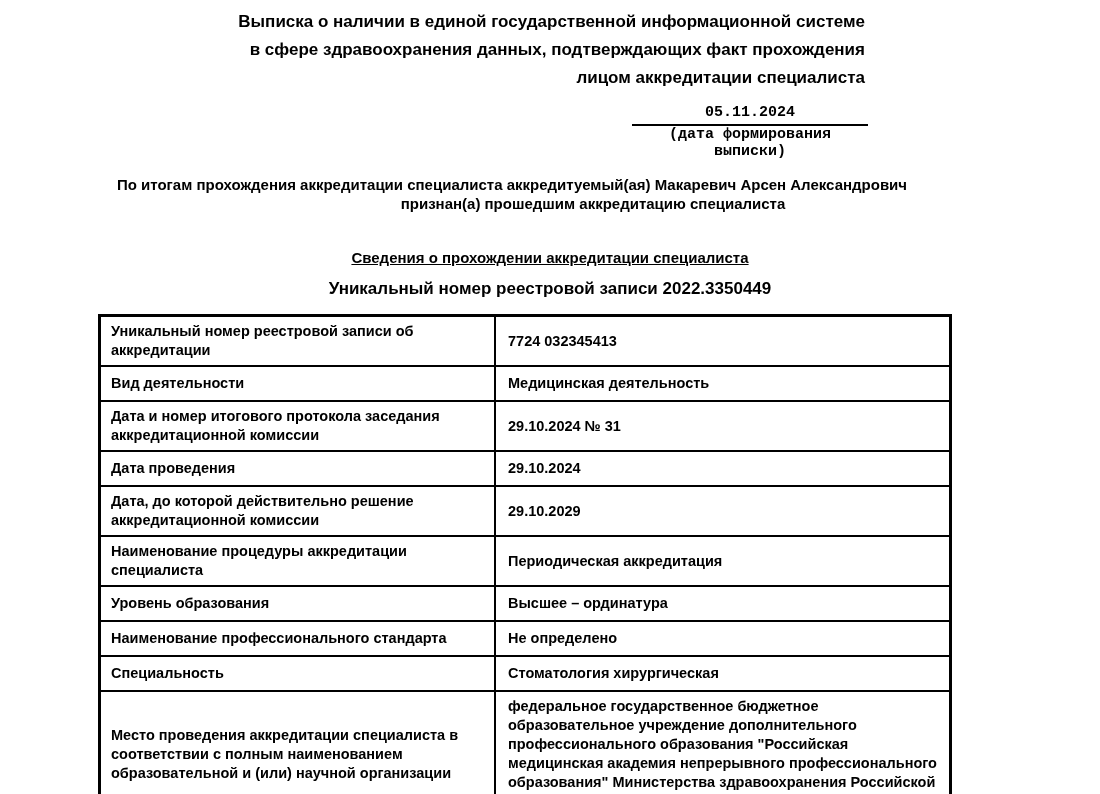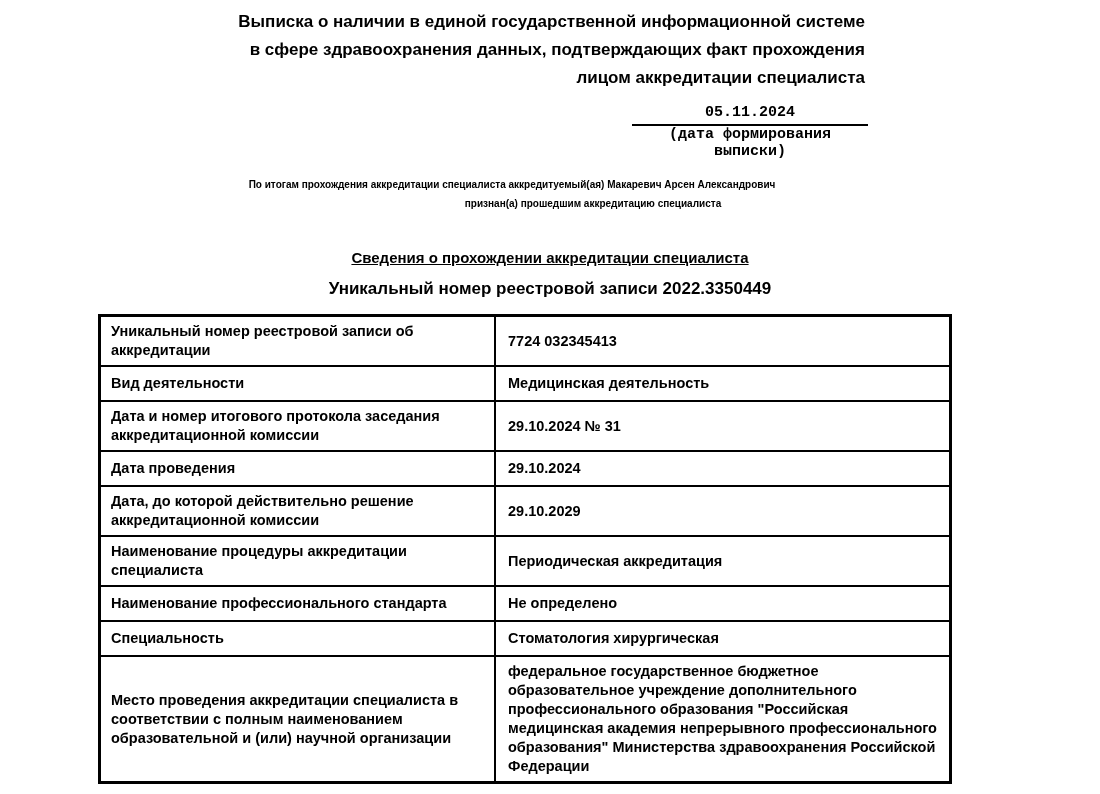--- a/index.html
+++ b/index.html
@@ -41,21 +41,21 @@
     border-bottom: 2px solid #000;
     padding-bottom: 3px;
     line-height: 17px;
   }
   .date-caption {
     padding-top: 0;
     line-height: 17px;
   }
   .statement {
     margin-top: 15px;
-    font-size: 10px;
+    font-size: 15px;
     line-height: 19px;
     text-align: center;
   }
   .statement-line1 { transform: translateX(-38px); }
   .statement-line2 { transform: translateX(43px); }
   .section-heading {
     margin-top: 35px;
     text-align: center;
     font-size: 15px;
     line-height: 19px;
@@ -136,20 +136,24 @@
   <tr>
     <td class="label-cell">Дата, до которой действительно решение аккредитационной комиссии</td>
     <td class="value-cell">29.10.2029</td>
   </tr>
 
   <tr>
     <td class="label-cell">Наименование процедуры аккредитации специалиста</td>
     <td class="value-cell">Периодическая аккредитация</td>
   </tr>
 
+  <tr>
+    <td class="label-cell">Уровень образования</td>
+    <td class="value-cell">Высшее – ординатура</td>
+  </tr>
 
   <tr>
     <td class="label-cell">Наименование профессионального стандарта</td>
     <td class="value-cell">Не определено</td>
   </tr>
 
   <tr>
     <td class="label-cell">Специальность</td>
     <td class="value-cell">Стоматология хирургическая</td>
   </tr>

